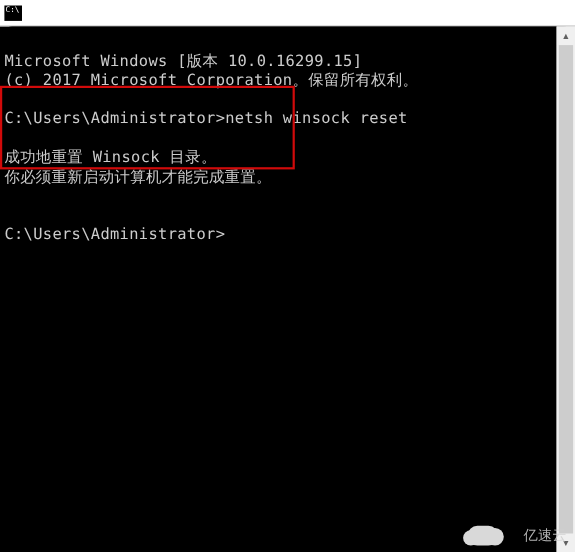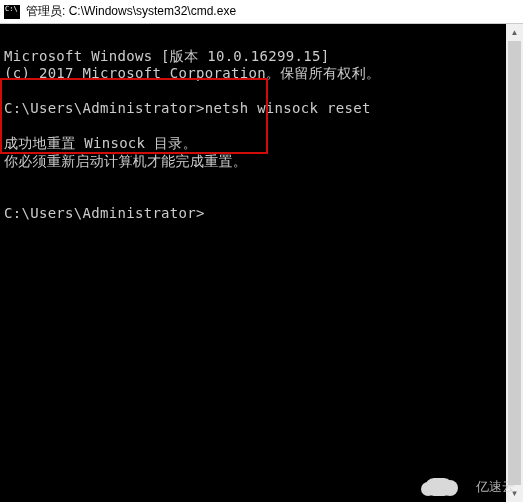--- a/index.html
+++ b/index.html
@@ -129,21 +129,20 @@
       font-size: 13px;
       font-family: "Microsoft YaHei", sans-serif;
       padding-left: 19px;
     }
   </style>
 </head>
 <body>
 
 <div class="title-bar">
   <div class="title-icon"></div>
-  <span class="title-text">管理员: C:\Windows\system32\cmd.exe</span>
 </div>
 
 <div class="terminal">
 <span class="line">Microsoft Windows [版本 10.0.16299.15]</span>
 <span class="line">(c) 2017 Microsoft Corporation。保留所有权利。</span>
 <span class="line"></span>
 <span class="line"><span>C:\Users\Administrator&gt;</span><span>netsh winsock reset</span></span>
 <span class="line"></span>
 <span class="line">成功地重置 Winsock 目录。</span>
 <span class="line">你必须重新启动计算机才能完成重置。</span>

